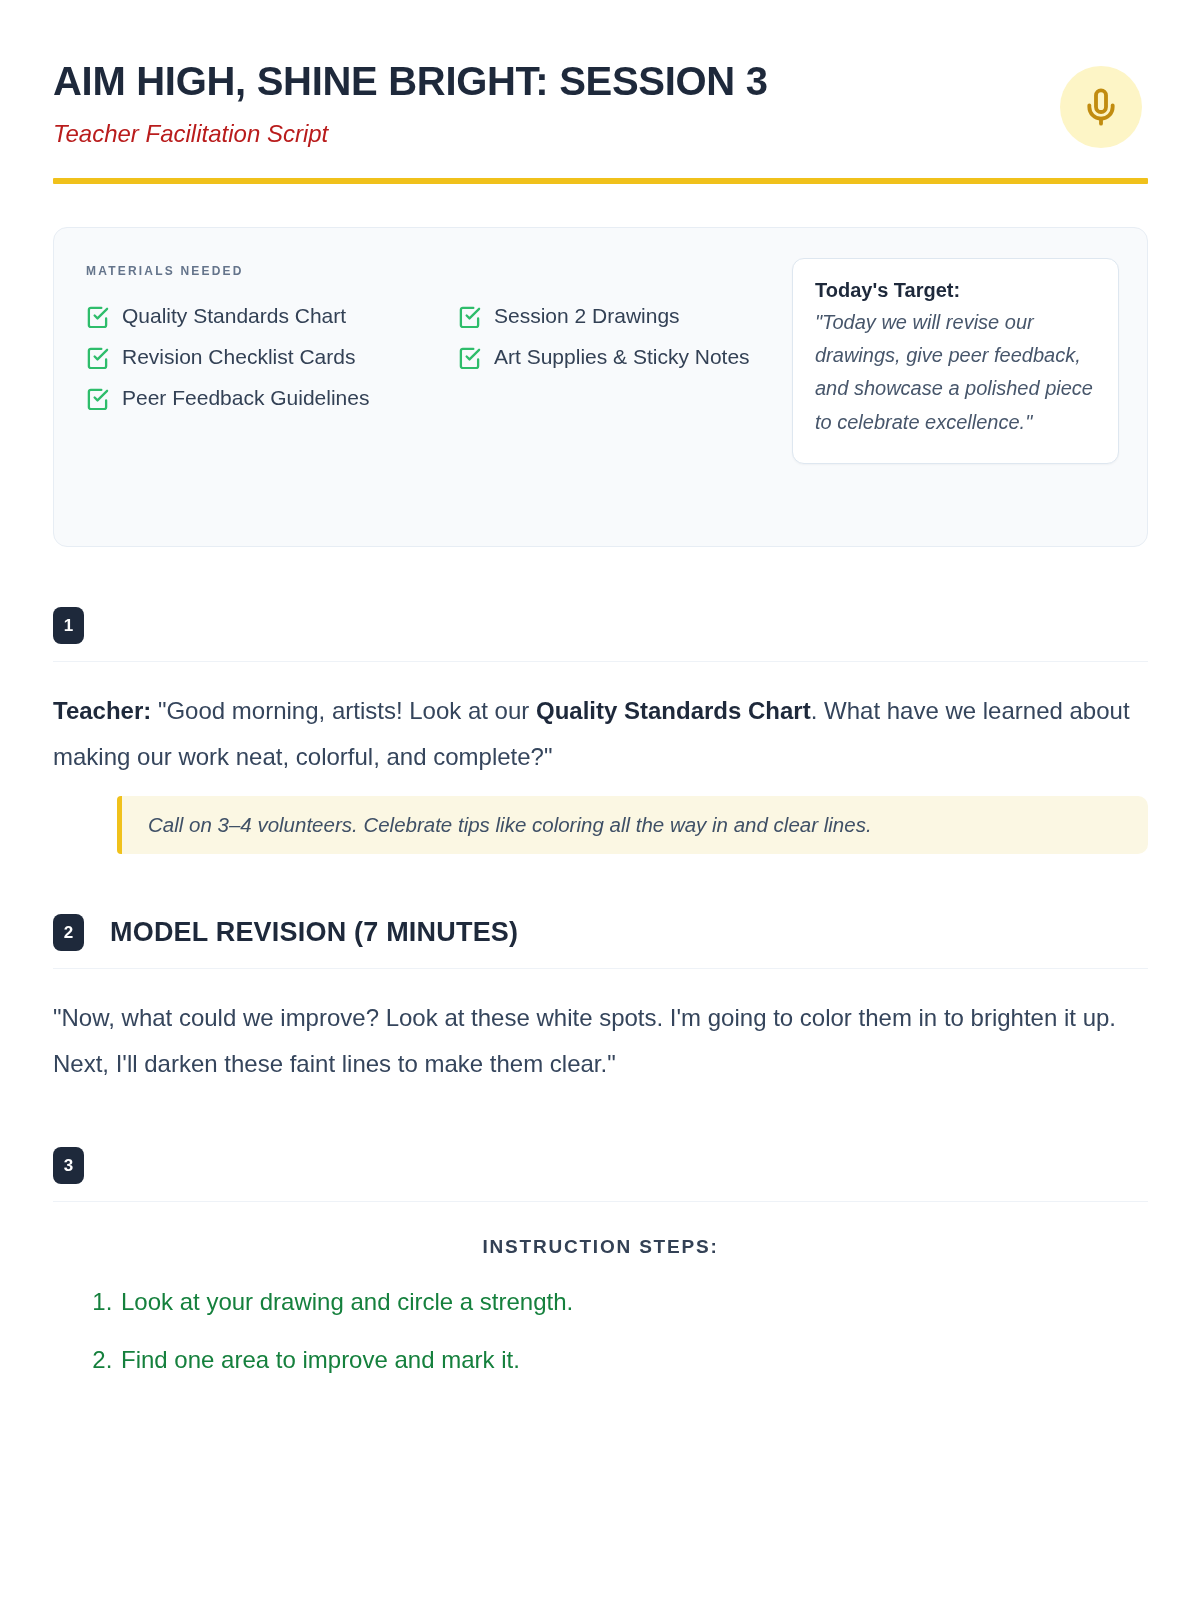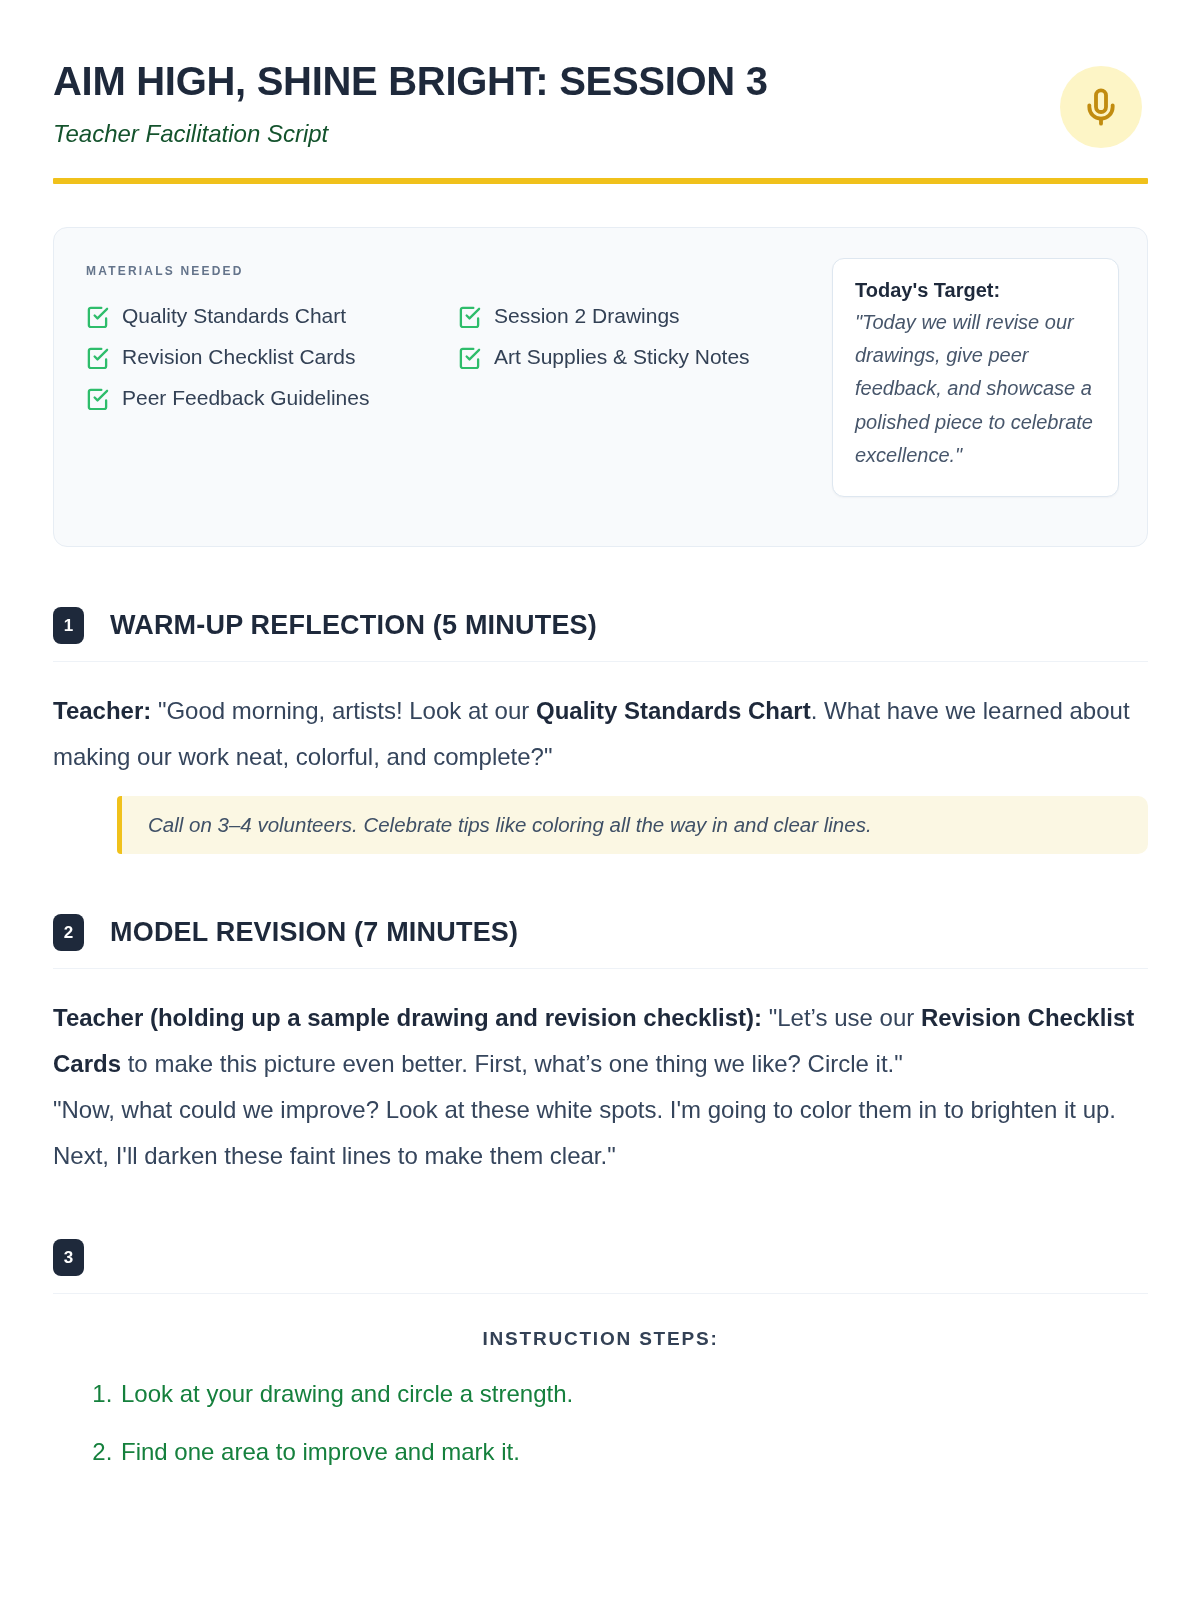--- a/index.html
+++ b/index.html
@@ -20,21 +20,21 @@
     margin: 0;
     font-size: 40px;
     font-weight: 800;
     letter-spacing: -0.3px;
     color: #1e293b;
   }
   .doc-subtitle {
     margin: 16px 0 0;
     font-size: 24px;
     font-style: italic;
-    color: #14532d;
+    color: #b91c1c;
   }
   .mic-circle {
     width: 82px; height: 82px;
     border-radius: 50%;
     background: #fdf5c6;
     display: flex; align-items: center; justify-content: center;
     margin-top: 8px; margin-right: 6px;
     flex: 0 0 auto;
   }
   .mic-circle svg { width: 40px; height: 40px; stroke: #c18c10; fill: none; stroke-width: 2.3; stroke-linecap: round; stroke-linejoin: round; }
@@ -62,21 +62,21 @@
   .materials-grid { display: grid; grid-template-columns: 362px 1fr; column-gap: 10px; }
   .materials-col { list-style: none; margin: 0; padding: 0; }
   .material-item {
     display: flex; align-items: center; gap: 13px;
     font-size: 21px; color: #334155;
     margin-bottom: 17px;
   }
   .check-icon { width: 23px; height: 23px; flex: 0 0 auto; stroke: #2ebd6b; fill: none; stroke-width: 2.4; stroke-linecap: round; stroke-linejoin: round; }
 
   .target-card {
-    width: 287px;
+    width: 327px;
     align-self: flex-start;
     background: #ffffff;
     border: 1px solid #dee7f0;
     border-radius: 12px;
     padding: 20px 22px 24px;
     box-shadow: 0 1px 2px rgba(15,23,42,0.04);
   }
   .target-title { margin: 0 0 4px; font-size: 20px; font-weight: 700; color: #1e293b; }
   .target-quote { margin: 0; font-size: 20px; font-style: italic; color: #47566b; line-height: 1.66; }
 
@@ -201,34 +201,32 @@
     </div>
     <aside class="target-card">
       <h3 class="target-title">Today's Target:</h3>
       <p class="target-quote">"Today we will revise our drawings, give peer feedback, and showcase a polished piece to celebrate excellence."</p>
     </aside>
   </section>
 
   <section class="script-section">
     <h2 class="section-heading">
       <span class="badge">1</span>
-      <span class="section-title">WARM-UP REFLECTION (5 MINUTES)</span>
     </h2>
     <p class="para"><strong>Teacher:</strong> "Good morning, artists! Look at our <strong>Quality Standards Chart</strong>. What have we learned about making our work neat, colorful, and complete?"</p>
     <div class="callout">
       <p class="callout-text">Call on 3–4 volunteers. Celebrate tips like coloring all the way in and clear lines.</p>
     </div>
   </section>
 
   <section class="script-section">
     <h2 class="section-heading">
       <span class="badge">2</span>
       <span class="section-title">MODEL REVISION (7 MINUTES)</span>
     </h2>
-    <p class="para"><strong>Teacher (holding up a sample drawing and revision checklist):</strong> "Let’s use our <strong>Revision Checklist Cards</strong> to make this picture even better. First, what’s one thing we like? Circle it."</p>
     <p class="para">"Now, what could we improve? Look at these white spots. I'm going to color them in to brighten it up. Next, I'll darken these faint lines to make them clear."</p>
   </section>
 
   <section class="script-section">
     <h2 class="section-heading">
       <span class="badge">3</span>
     </h2>
     <h3 class="steps-heading">INSTRUCTION STEPS:</h3>
     <ol class="steps-list">
       <li>Look at your drawing and circle a strength.</li>

